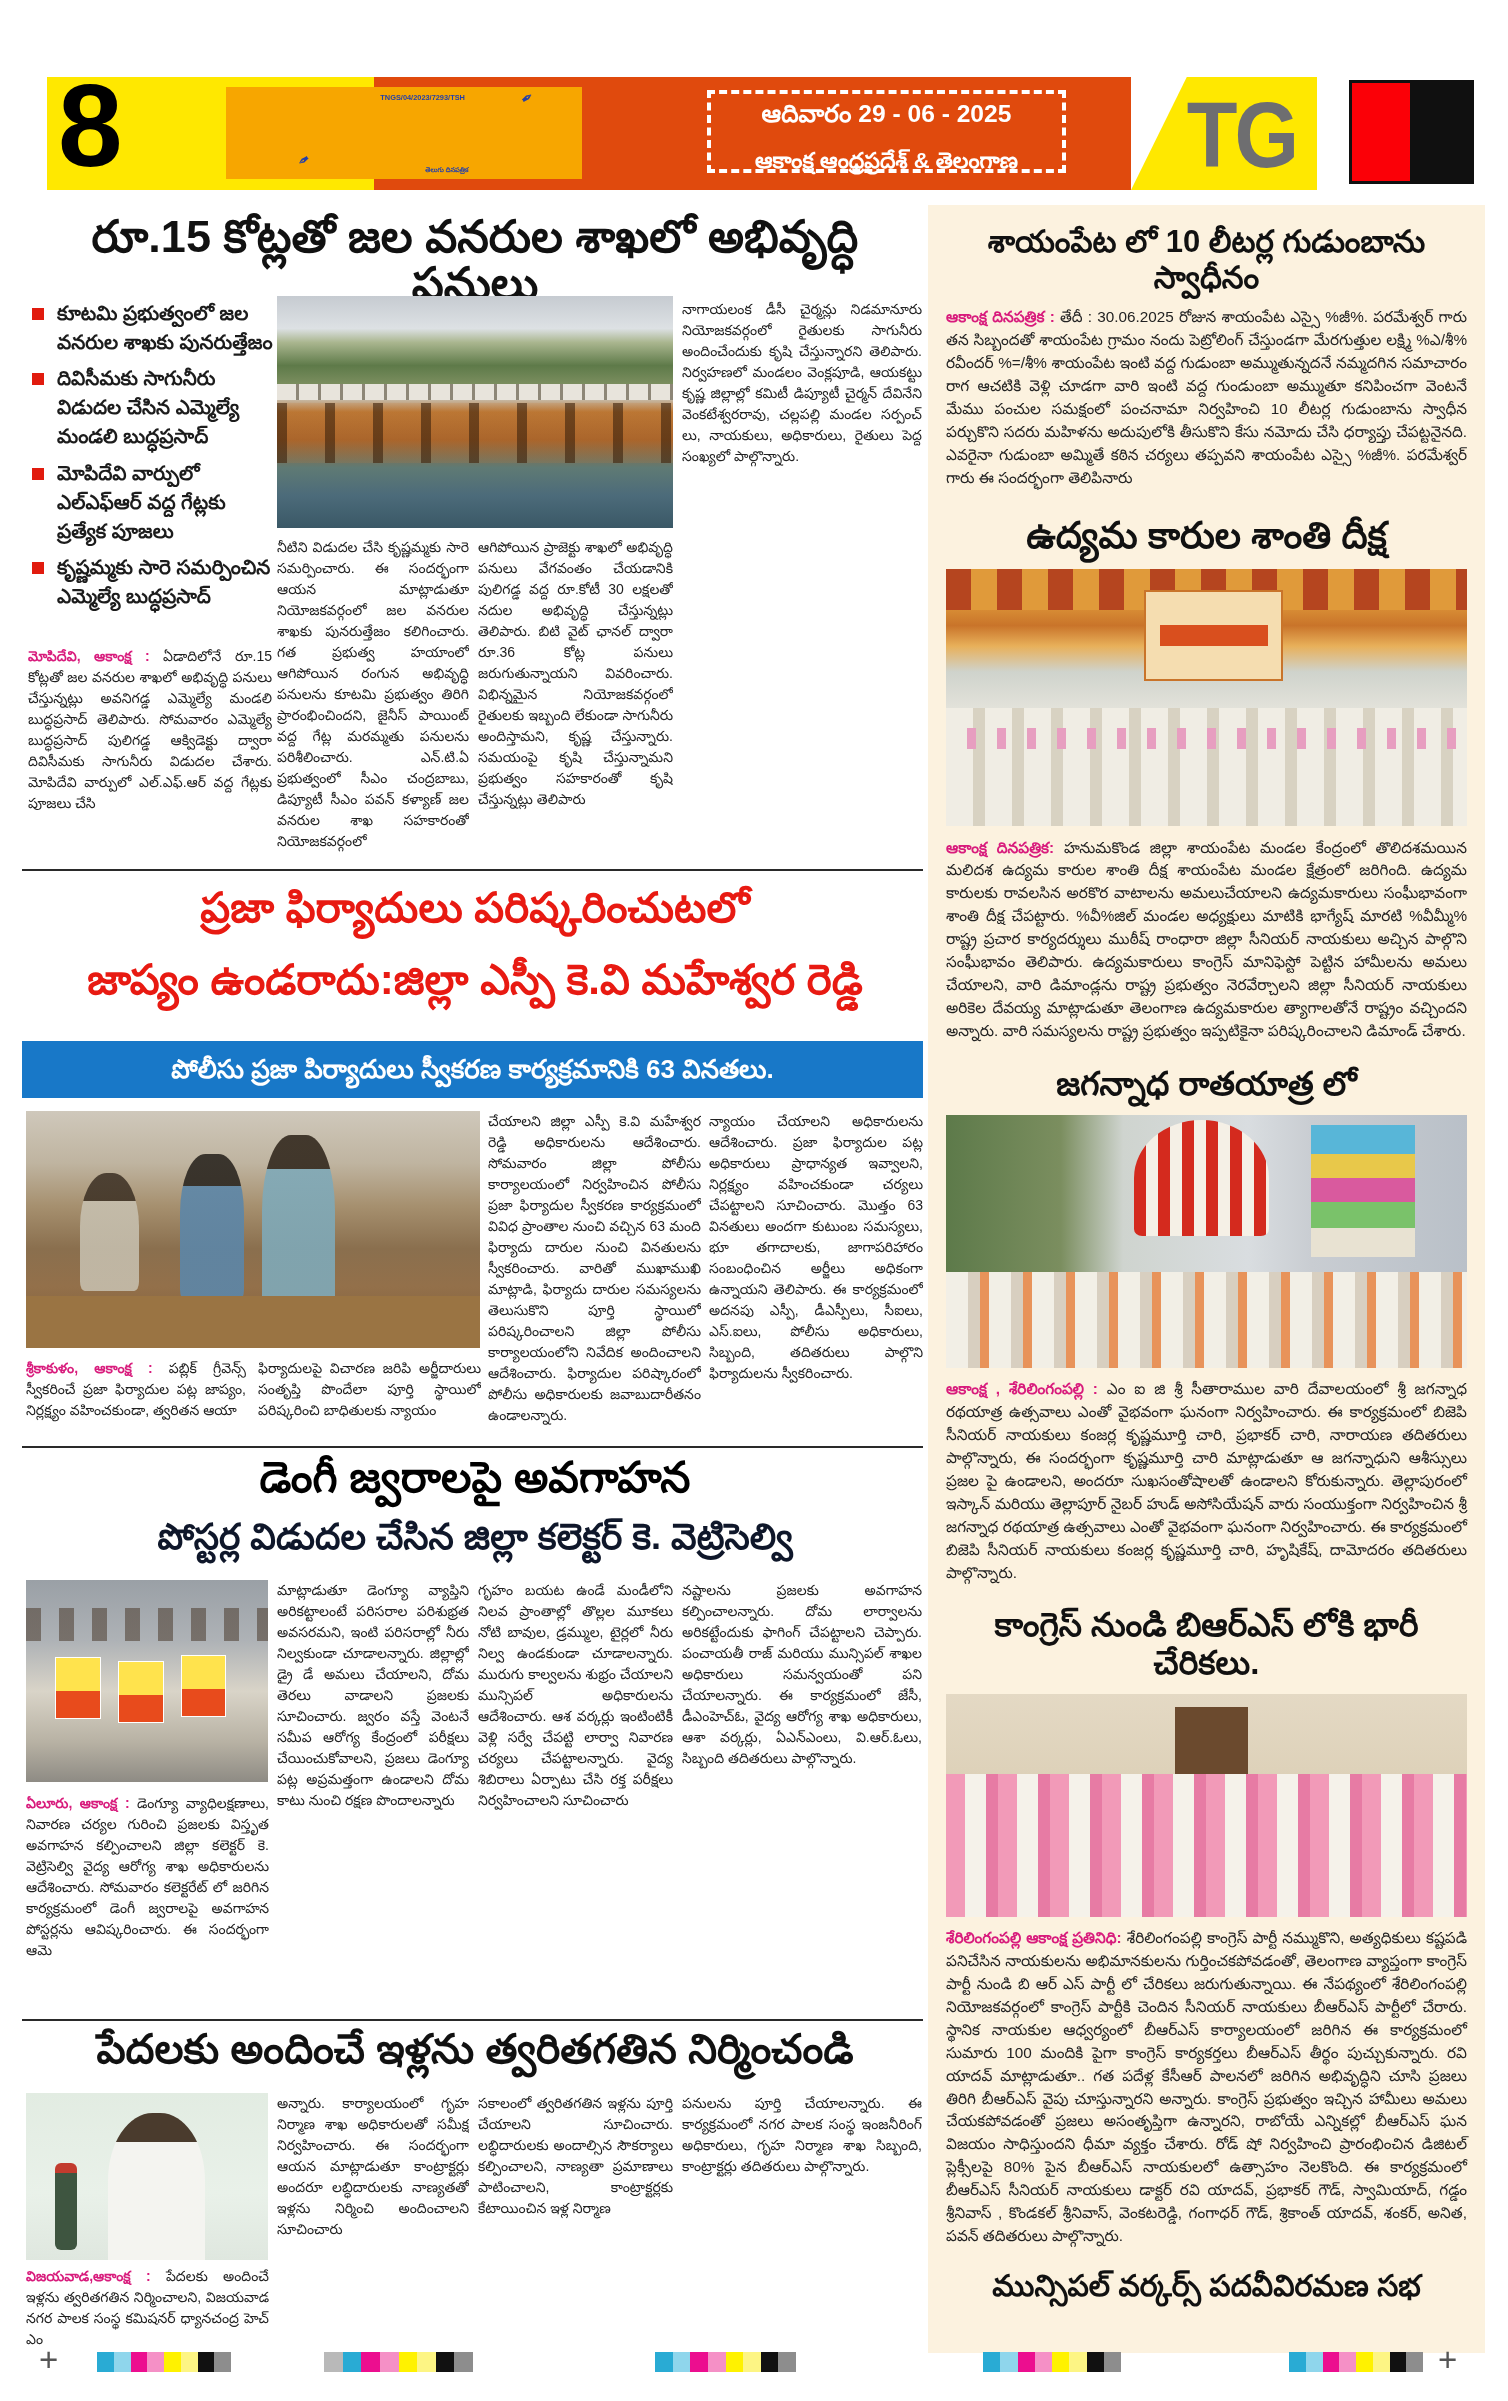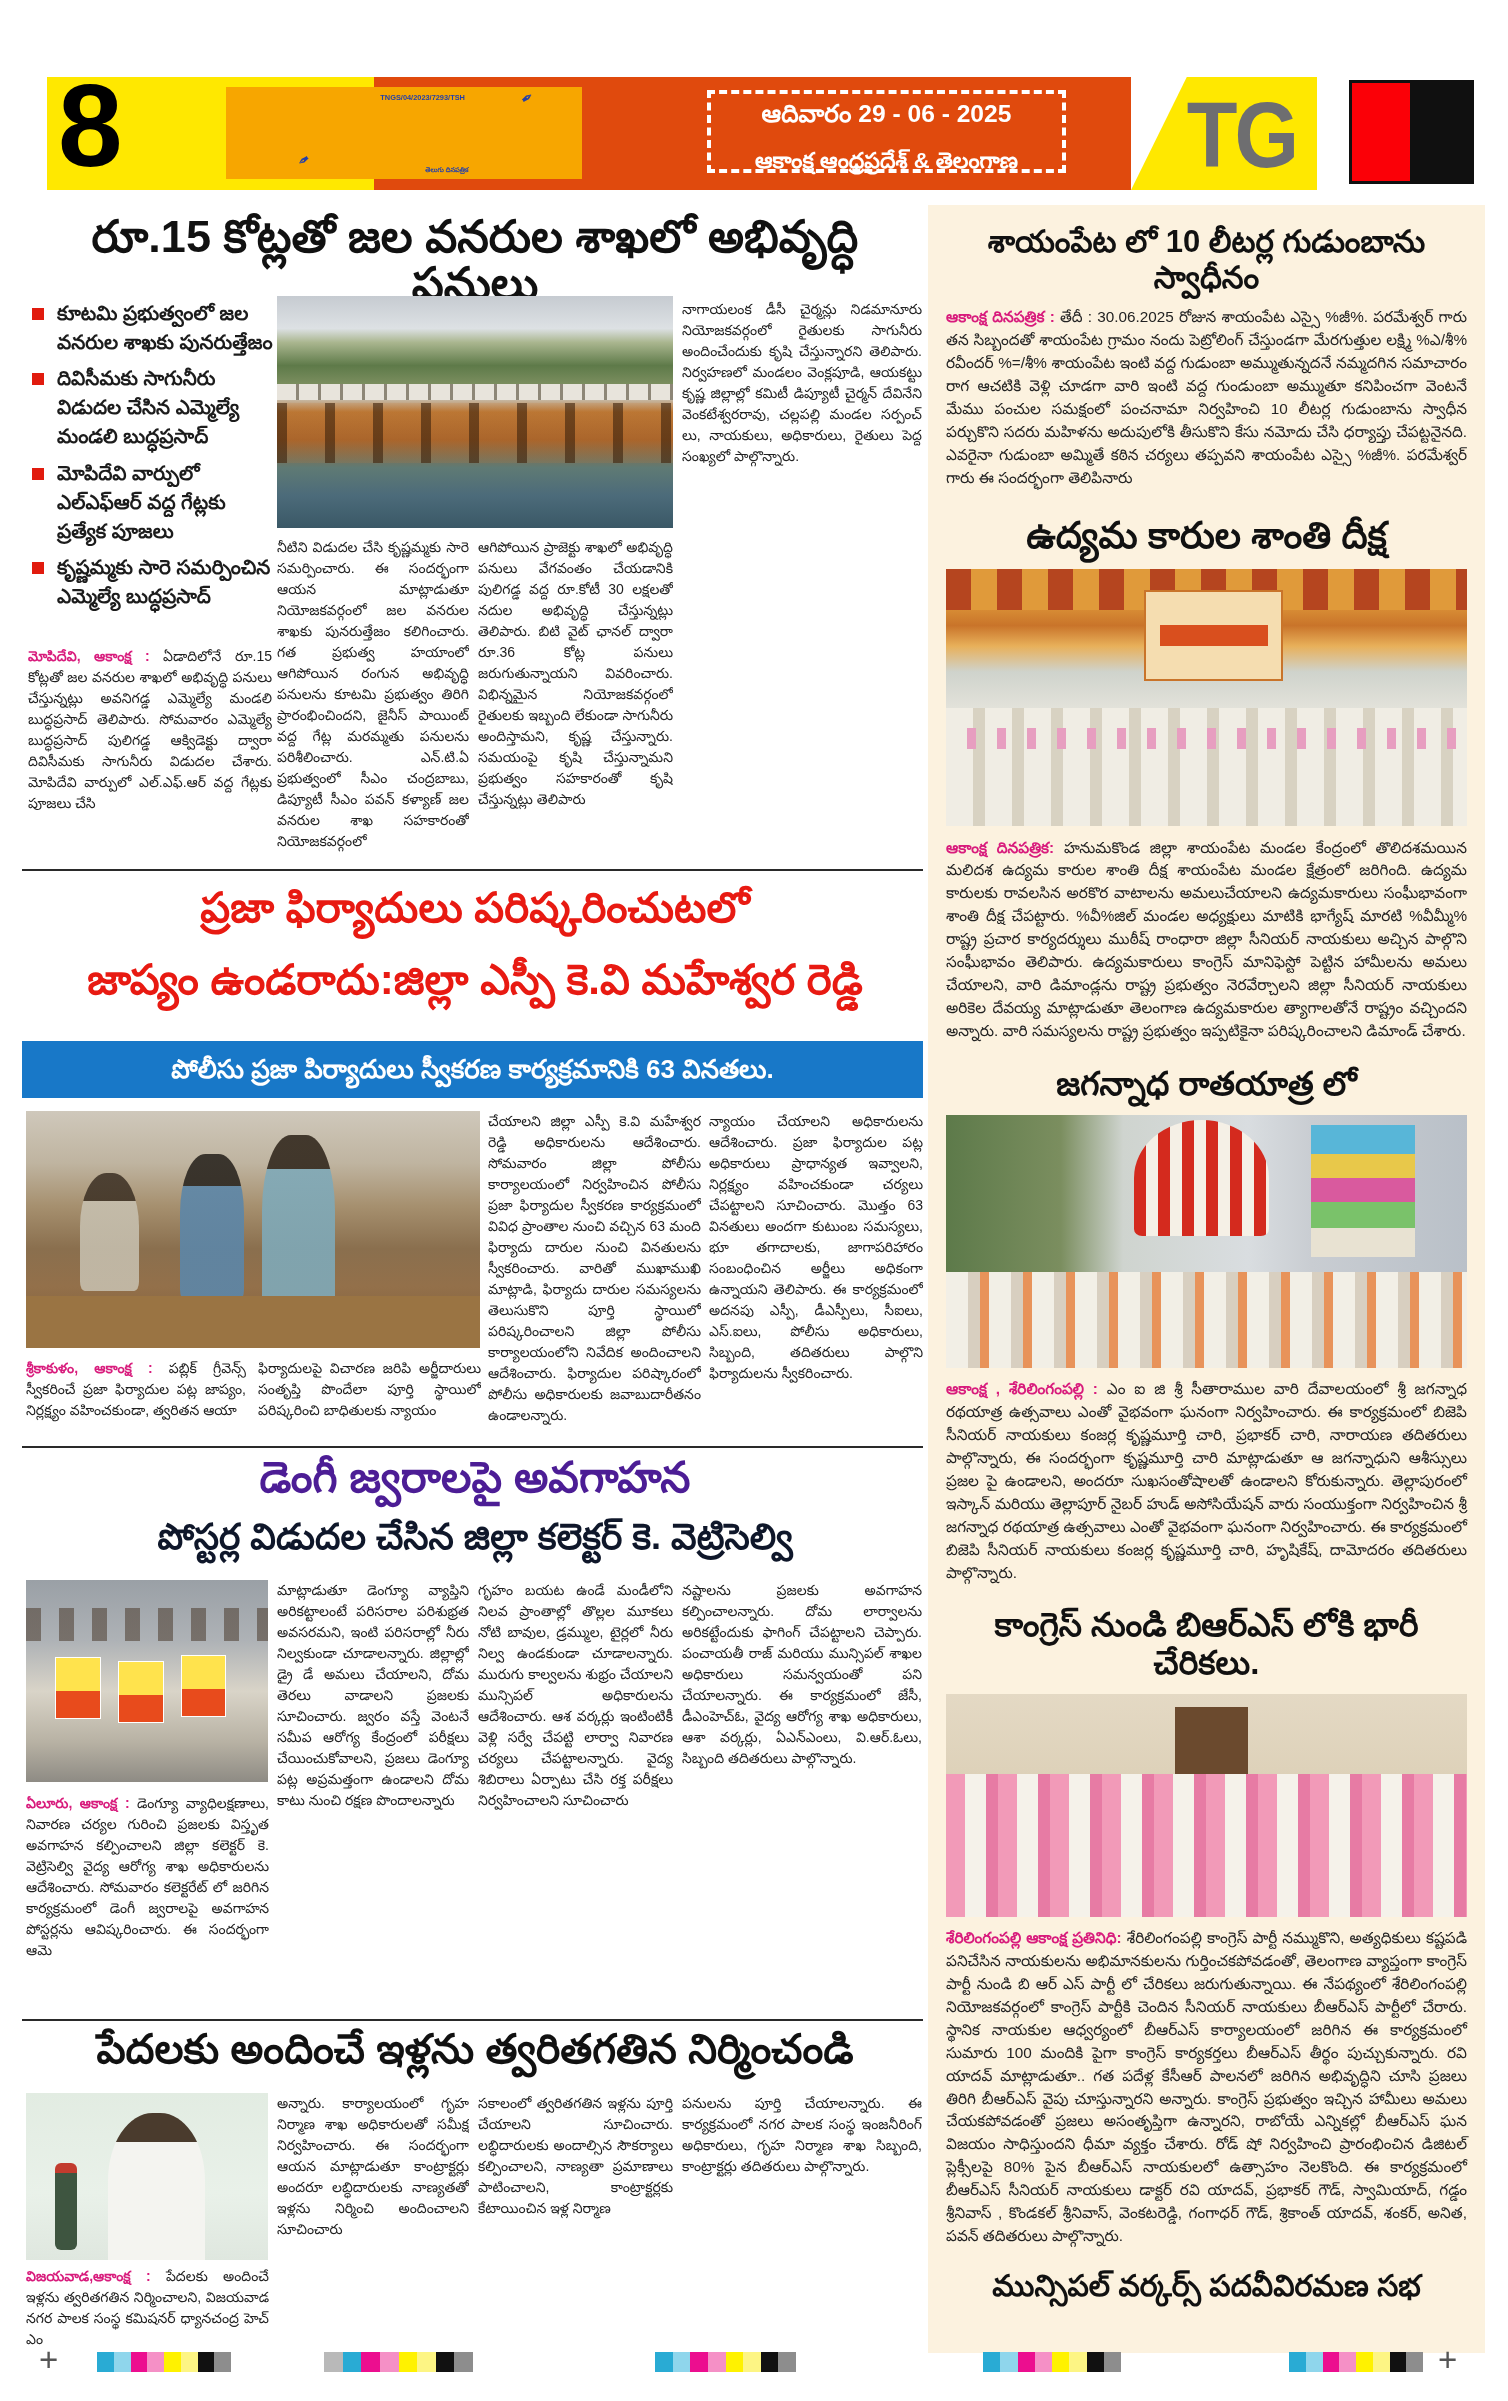--- a/index.html
+++ b/index.html
@@ -68,21 +68,21 @@
     background:linear-gradient(180deg,#33291e 0 18%,#7fa9b8 18% 100%);opacity:.9;}
   .sp-person3{position:absolute;left:12%;top:26%;width:13%;height:50%;border-radius:45% 45% 8% 8%;
     background:linear-gradient(180deg,#3a2e22 0 24%,#c8c2b2 24% 100%);opacity:.85;}
   .sp-desk{position:absolute;left:0;bottom:0;width:100%;height:22%;background:#9a7443;}
   .sp-cap1{left:26px;top:1358px;width:220px;height:83px;}
   .sp-cap2{left:258px;top:1358px;width:223px;height:83px;}
   .sp-col3{left:488px;top:1111px;width:213px;height:332px;}
   .sp-col4{left:709px;top:1111px;width:214px;height:332px;}
 
   
-  .dg-h1{left:30px;top:1456px;width:890px;font-size:43px;color:#4c1d95;text-align:center;font-weight:bold;line-height:1;}
+  .dg-h1{left:30px;top:1456px;width:890px;font-size:43px;color:#000000;text-align:center;font-weight:bold;line-height:1;}
   .dg-h2{left:30px;top:1519px;width:890px;font-size:36px;color:#0f172a;text-align:center;font-weight:bold;line-height:1;}
   .photo-dengue{left:26px;top:1580px;width:242px;height:202px;
     background:linear-gradient(180deg,#9aa0a6 0%,#aeb2b6 30%,#d9d4c8 55%,#b8b2a4 80%,#8e8b84 100%);}
   .dg-poster{position:absolute;width:18%;height:30%;background:linear-gradient(180deg,#ffe34d 0 55%,#e84b1c 55% 100%);border:1.5px solid #fff;}
   .dg-poster.q1{left:12%;top:38%;} .dg-poster.q2{left:38%;top:40%;} .dg-poster.q3{left:64%;top:37%;}
   .dg-heads{position:absolute;left:0;top:14%;width:100%;height:16%;
     background:repeating-linear-gradient(90deg,#4a3a2c 0 15px,transparent 15px 33px);opacity:.55;}
   .dg-byline{left:26px;top:1793px;width:243px;height:220px;}
   .dg-col2{left:277px;top:1580px;width:192px;height:433px;}
   .dg-col3{left:478px;top:1580px;width:195px;height:433px;}

